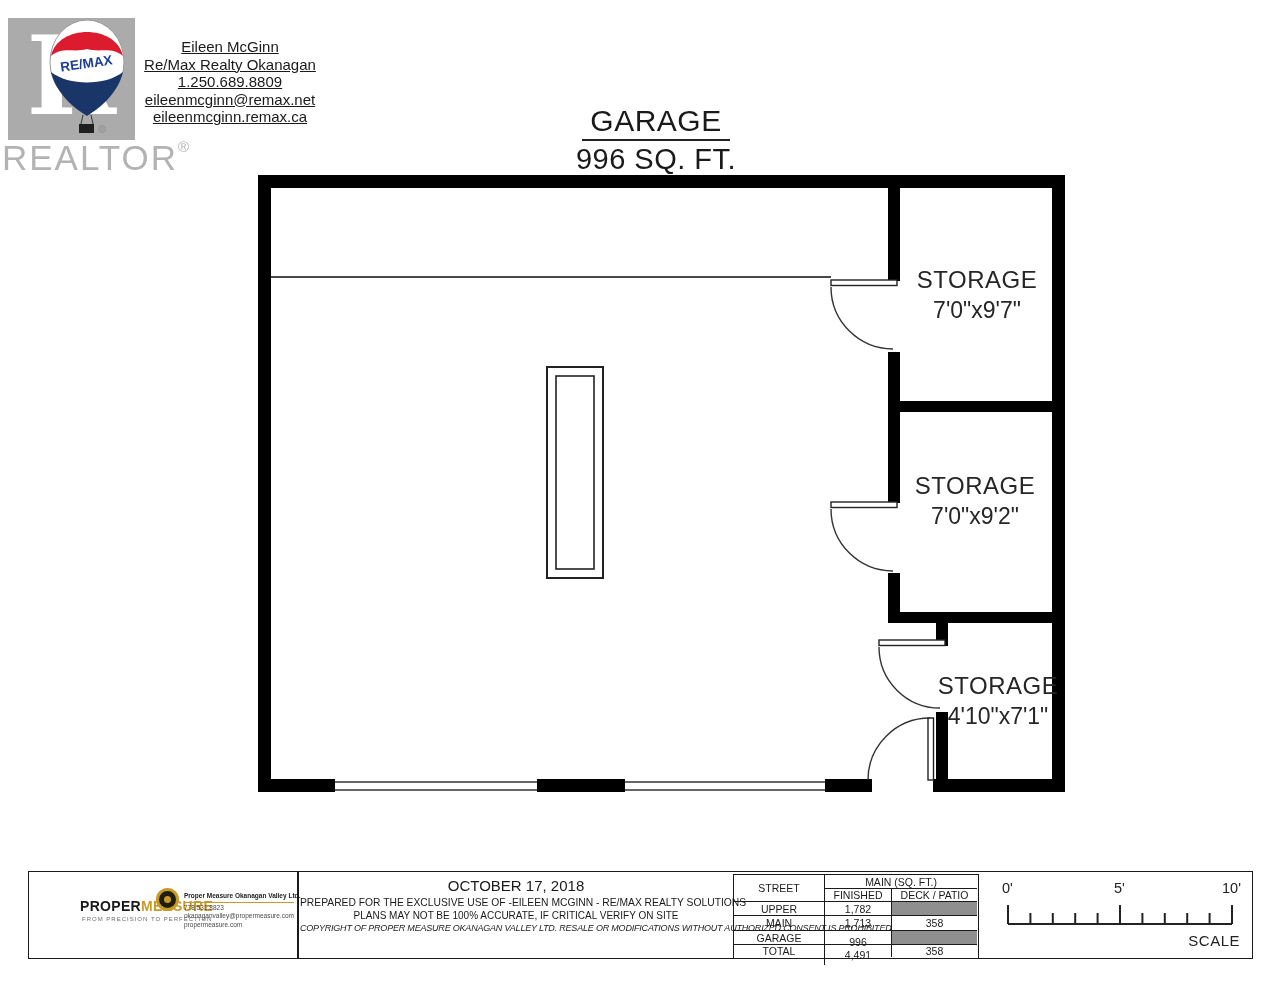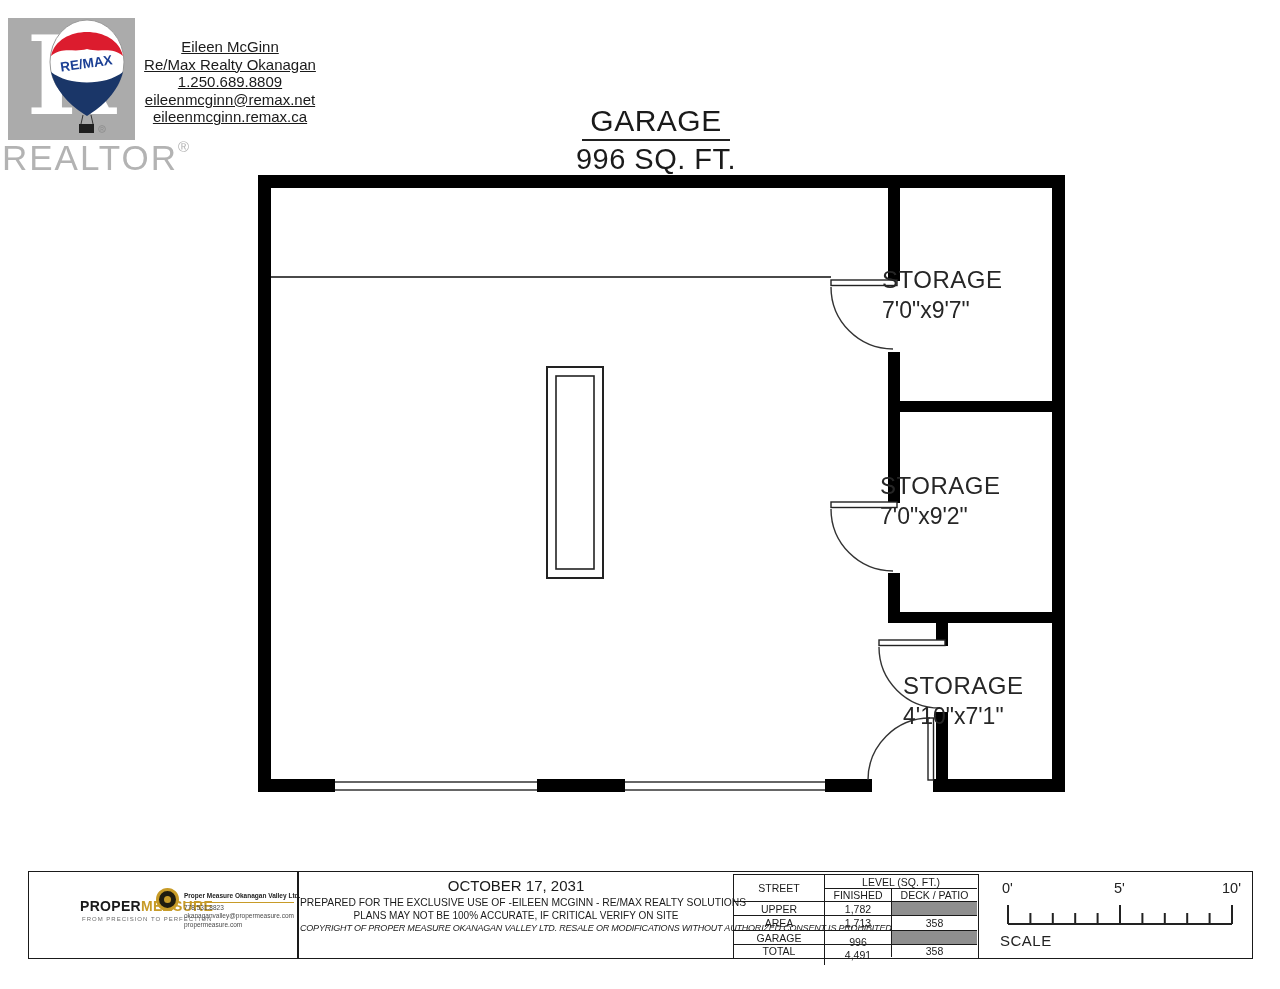--- a/index.html
+++ b/index.html
@@ -17,21 +17,21 @@
   .realtor-word sup{font-size:15px;vertical-align:18px;}
   .balloon{left:45px;top:12px;}
   .agent{left:110px;top:38px;width:240px;text-align:center;font-size:15px;line-height:17.6px;}
   .agent div{text-decoration:underline;white-space:nowrap;}
   
   .title-wrap{left:456px;top:104px;width:400px;text-align:center;}
   .title-name{display:inline-block;font-size:30px;border-bottom:2px solid #222;
               padding:0 8px 1px 8px;letter-spacing:.5px;}
   .title-area{font-size:29px;margin-top:2px;letter-spacing:.5px;}
   
-  .room{width:190px;text-align:left;color:#262626;}
+  .room{width:190px;text-align:center;color:#262626;}
   .room .rname{font-size:24px;letter-spacing:.5px;}
   .room .rdims{font-size:23px;margin-top:3px;}
   
   .fbox{left:28px;top:871px;width:1225px;height:88px;border:1.5px solid #1a1a1a;box-sizing:border-box;}
   .fdiv{left:297px;top:871px;width:2px;height:88px;background:#1a1a1a;}
   .pm{left:34px;top:876px;width:260px;height:78px;}
   .pm-brand{position:absolute;left:46px;top:22px;font-size:14px;font-weight:bold;letter-spacing:.3px;white-space:nowrap;}
   .pm-brand .gold{color:#c79b28;}
   .pm-icon{position:absolute;left:122px;top:12px;width:17px;height:17px;border-radius:50%;
            background:#1f1c10;border:3px solid #c79b28;box-sizing:content-box;}
@@ -49,21 +49,21 @@
   
   .atable{left:733px;top:874px;width:246px;height:85px;border:1.5px solid #1a1a1a;box-sizing:border-box;
           font-size:10.5px;}
   .atable .cell{position:absolute;box-sizing:border-box;border-left:1px solid #1a1a1a;border-top:1px solid #1a1a1a;
                 display:flex;align-items:center;justify-content:center;white-space:nowrap;}
   .atable .noL{border-left:none;} .atable .noT{border-top:none;}
   .gray{background:#8f8f8f;}
   
   .scale-wrap{left:1000px;top:876px;width:240px;height:78px;}
   .scale-lbl{position:absolute;top:4px;font-size:14.5px;color:#222;}
-  .scale-name{position:absolute;top:56px;width:100%;text-align:left;font-size:15px;color:#222;letter-spacing:.5px;}
+  .scale-name{position:absolute;top:56px;width:100%;text-align:right;font-size:15px;color:#222;letter-spacing:.5px;}
 </style>
 </head>
 <body>
 
 <div class="page">
 
   <svg class="abs" style="left:0;top:0" width="1280" height="989" viewBox="0 0 1280 989">
 
     <rect x="258" y="175" width="807" height="13" fill="#000"></rect>
     <rect x="258" y="175" width="13" height="617" fill="#000"></rect>
@@ -188,37 +188,37 @@
     <div class="pm-tag">FROM PRECISION TO PERFECTION</div>
     <div class="pm-right">
       <div class="co">Proper Measure Okanagan Valley Ltd.</div>
       <div>778.531.8823</div>
       <div>okanaganvalley@propermeasure.com</div>
       <div>propermeasure.com</div>
     </div>
   </div>
 
   <div class="abs fcenter">
-    <div class="f-date">OCTOBER 17, 2031</div>
+    <div class="f-date">OCTOBER 17, 2018</div>
     <div class="f-prepared">PREPARED FOR THE EXCLUSIVE USE OF -EILEEN MCGINN - RE/MAX REALTY SOLUTIONS</div>
     <div class="f-accuracy">PLANS MAY NOT BE 100% ACCURATE, IF CRITICAL VERIFY ON SITE</div>
     <div class="f-copyright">COPYRIGHT OF PROPER MEASURE OKANAGAN VALLEY LTD. RESALE OR MODIFICATIONS WITHOUT AUTHORIZED CONSENT IS PROHIBITED</div>
   </div>
 
   <div class="abs atable">
     <div class="cell noL noT" style="left:0;top:0;width:90px;height:26px;">STREET</div>
-    <div class="cell noT" style="left:90px;top:0;width:153px;height:13px;">LEVEL (SQ. FT.)</div>
+    <div class="cell noT" style="left:90px;top:0;width:153px;height:13px;">MAIN (SQ. FT.)</div>
     <div class="cell" style="left:90px;top:13px;width:67px;height:13px;">FINISHED</div>
     <div class="cell" style="left:157px;top:13px;width:86px;height:13px;">DECK / PATIO</div>
 
     <div class="cell noL" style="left:0;top:26px;width:90px;height:14px;">UPPER</div>
     <div class="cell" style="left:90px;top:26px;width:67px;height:14px;">1,782</div>
     <div class="cell gray" style="left:157px;top:26px;width:86px;height:14px;"></div>
 
-    <div class="cell noL" style="left:0;top:40px;width:90px;height:15px;">AREA</div>
+    <div class="cell noL" style="left:0;top:40px;width:90px;height:15px;">MAIN</div>
     <div class="cell" style="left:90px;top:40px;width:67px;height:15px;">1,713</div>
     <div class="cell" style="left:157px;top:40px;width:86px;height:15px;">358</div>
 
     <div class="cell noL" style="left:0;top:55px;width:90px;height:14px;">GARAGE</div>
     <div class="cell" style="left:90px;top:55px;width:67px;height:22px;">996</div>
     <div class="cell gray" style="left:157px;top:55px;width:86px;height:14px;"></div>
 
     <div class="cell noL" style="left:0;top:69px;width:90px;height:13px;">TOTAL</div>
     <div class="cell" style="left:90px;top:69px;width:67px;height:21px;">4,491</div>
     <div class="cell" style="left:157px;top:69px;width:86px;height:13px;">358</div>

